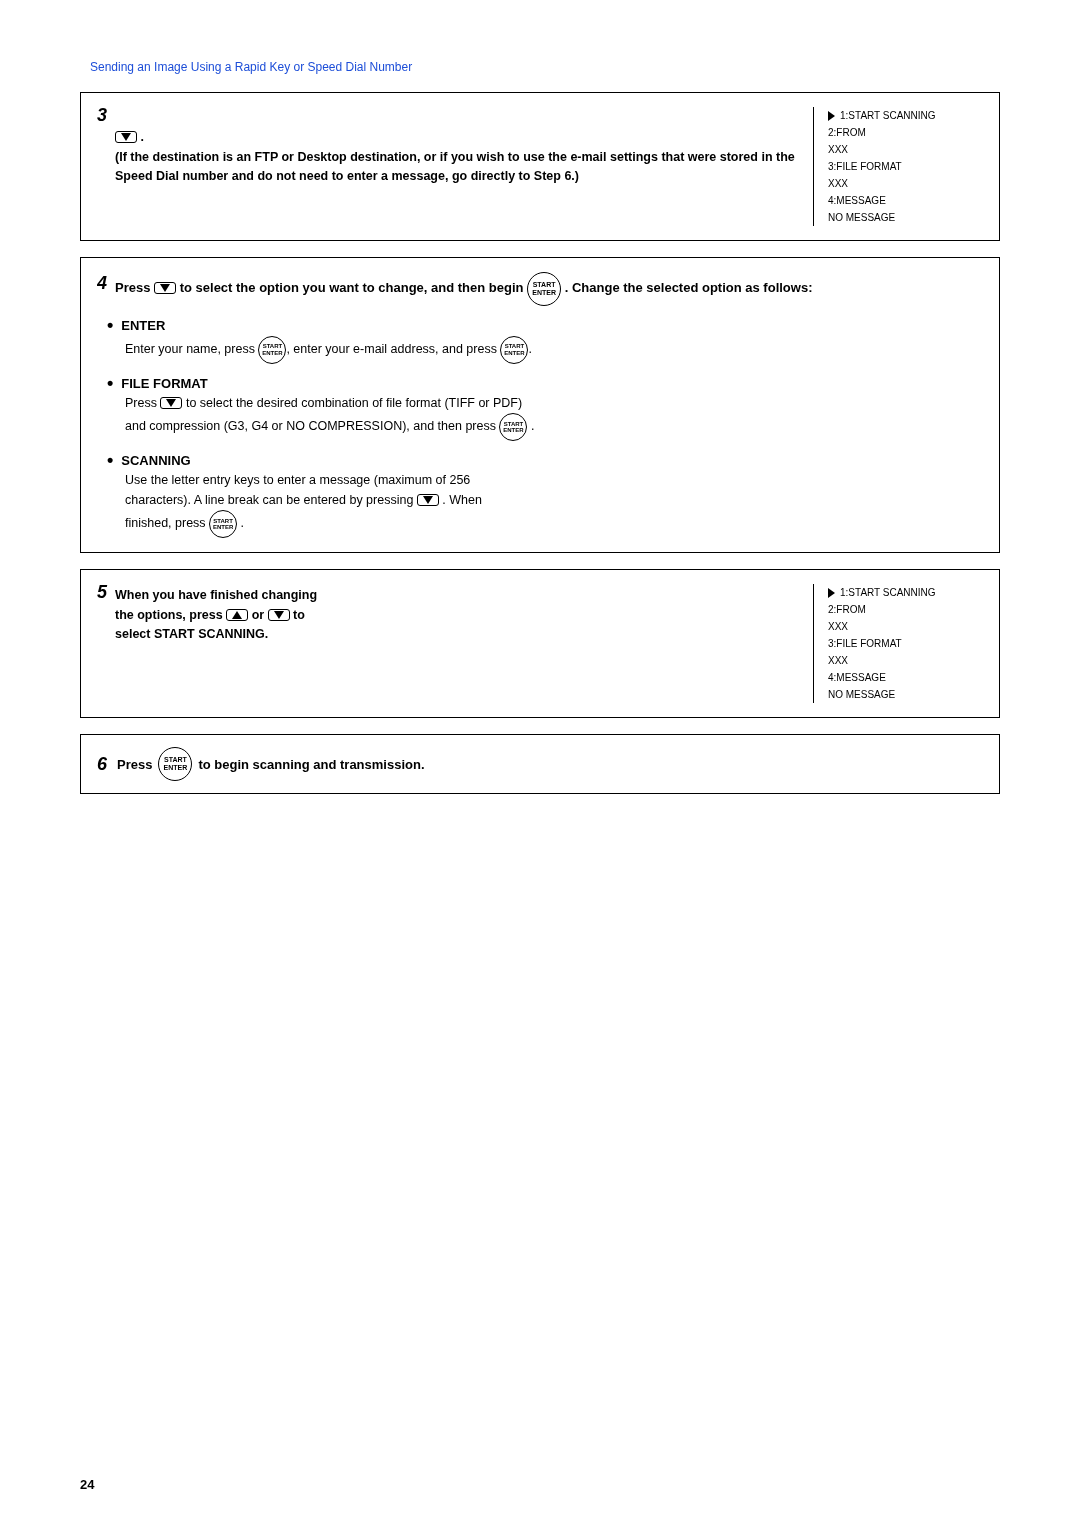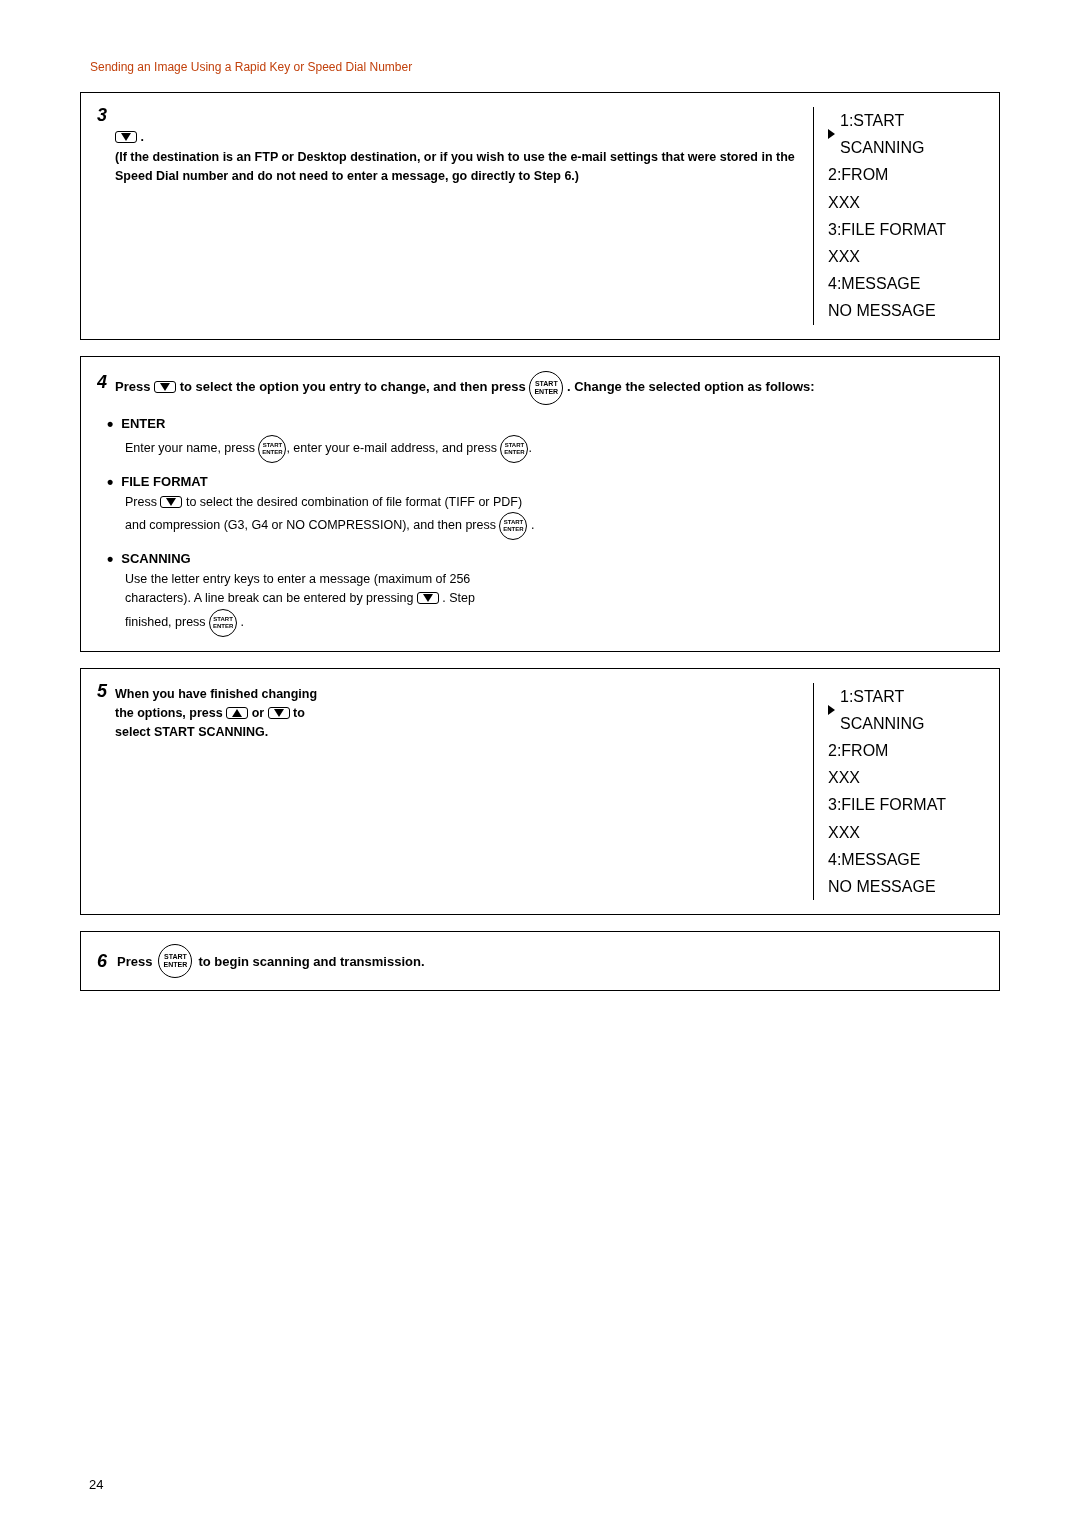--- a/index.html
+++ b/index.html
@@ -13,21 +13,21 @@
       padding: 0;
     }
     .page {
       width: 1080px;
       min-height: 1528px;
       padding: 60px 80px 60px 80px;
       position: relative;
     }
     .page-header-text {
       font-size: 12px;
-      color: #c2410c;
+      color: #1d4ed8;
       margin-bottom: 18px;
       text-align: left;
       padding-left: 10px;
     }
     .step-box {
       border: 1.5px solid #000;
       padding: 14px 16px 14px 16px;
       margin-bottom: 16px;
       display: flex;
       flex-direction: row;
@@ -128,21 +128,21 @@
       display: inline-block;
       width: 0;
       height: 0;
       border-top: 5px solid transparent;
       border-bottom: 5px solid transparent;
       border-left: 7px solid #000;
       vertical-align: middle;
       margin-right: 3px;
     }
     .screen-list {
-      font-size: 16px;
+      font-size: 10px;
       line-height: 1.7;
     }
     .screen-list .selected {
       display: flex;
       align-items: center;
       gap: 2px;
     }
     .step4-content {
       overflow: hidden;
     }
@@ -150,22 +150,21 @@
       font-weight: bold;
       font-size: 13px;
       line-height: 1.5;
       margin-bottom: 4px;
     }
     .page-number {
       position: absolute;
       bottom: 36px;
       left: 80px;
       font-size: 13px;
-      font-weight: normal;
-      margin-left: 9px;
+      font-weight: bold;
     }
     .step6-box {
       border: 1.5px solid #000;
       padding: 12px 16px;
       margin-bottom: 16px;
       display: flex;
       align-items: center;
       gap: 6px;
       font-size: 13px;
       font-weight: bold;
@@ -217,21 +216,21 @@
   </div>
 
   <div class="step-box" style="flex-direction:column;">
     <div class="step4-content" style="width:100%;">
       <div class="step4-title">
         <span class="step-number">4</span>
         <span>Press </span>
         <span style="display:inline-flex;align-items:center;border:1.5px solid #000;border-radius:3px;padding:1px 4px;font-size:11px;">
           <span class="arrow-down"></span>
         </span>
-        <span> to select the option you entry to change, and then press </span>
+        <span> to select the option you want to change, and then begin </span>
         <span class="btn-circle">START<br>ENTER</span>
         <span>. Change the selected option as follows:</span>
       </div>
 
       <div class="bullet-item">
         <div class="bullet-label">
           <span class="bullet-dot">•</span>
           <span>ENTER</span>
         </div>
         <div class="bullet-desc">
@@ -262,21 +261,21 @@
           <span class="bullet-dot">•</span>
           <span>SCANNING</span>
         </div>
         <div class="bullet-desc">
           <span>Use the letter entry keys to enter a message (maximum of 256</span>
           <br>
           <span>characters). A line break can be entered by pressing </span>
           <span style="display:inline-flex;align-items:center;border:1.5px solid #000;border-radius:3px;padding:1px 4px;font-size:11px;">
             <span class="arrow-down"></span>
           </span>
-          <span>. Step</span>
+          <span>. When</span>
           <br>
           <span>finished, press </span>
           <span class="btn-circle" style="width:28px;height:28px;font-size:6px;">START<br>ENTER</span>
           <span>.</span>
         </div>
       </div>
     </div>
   </div>
 
   <div class="step-box">

